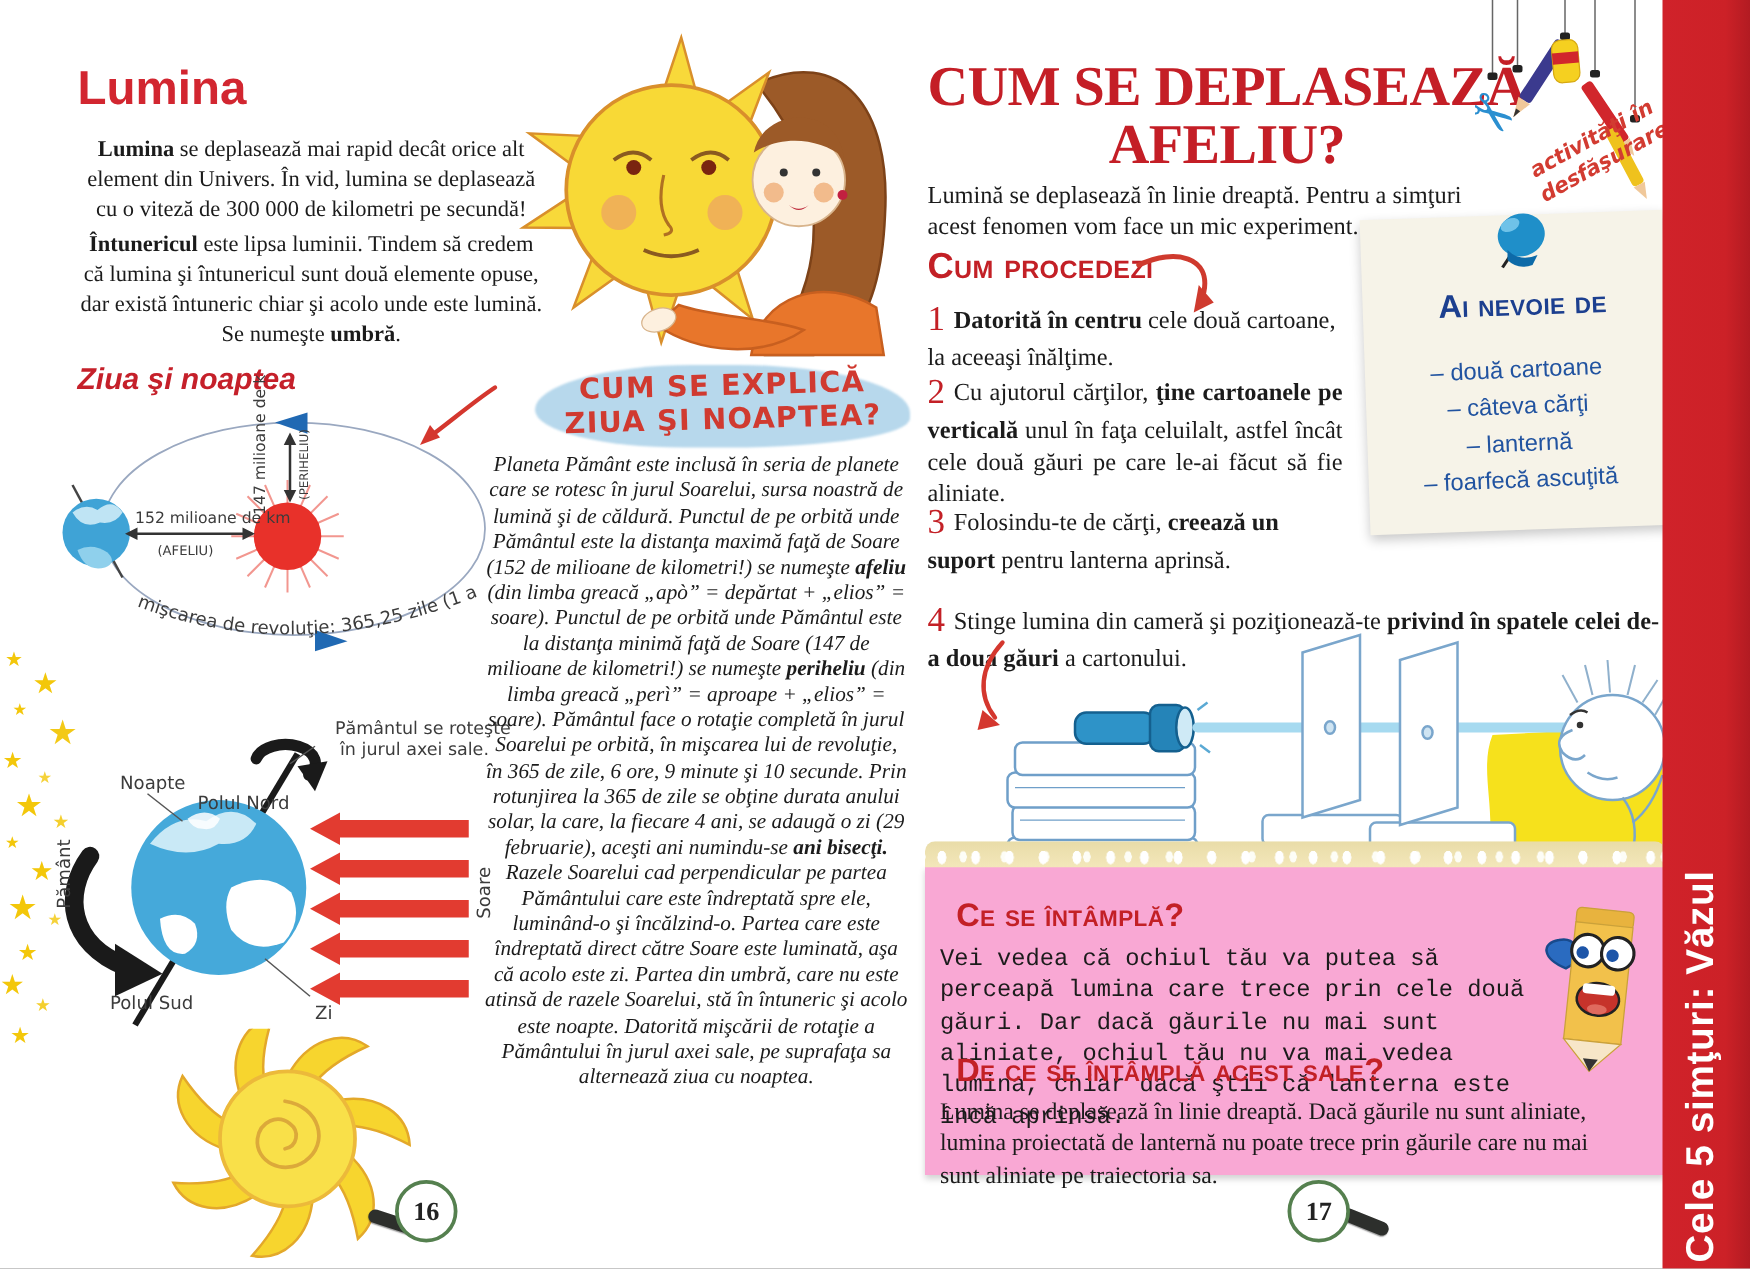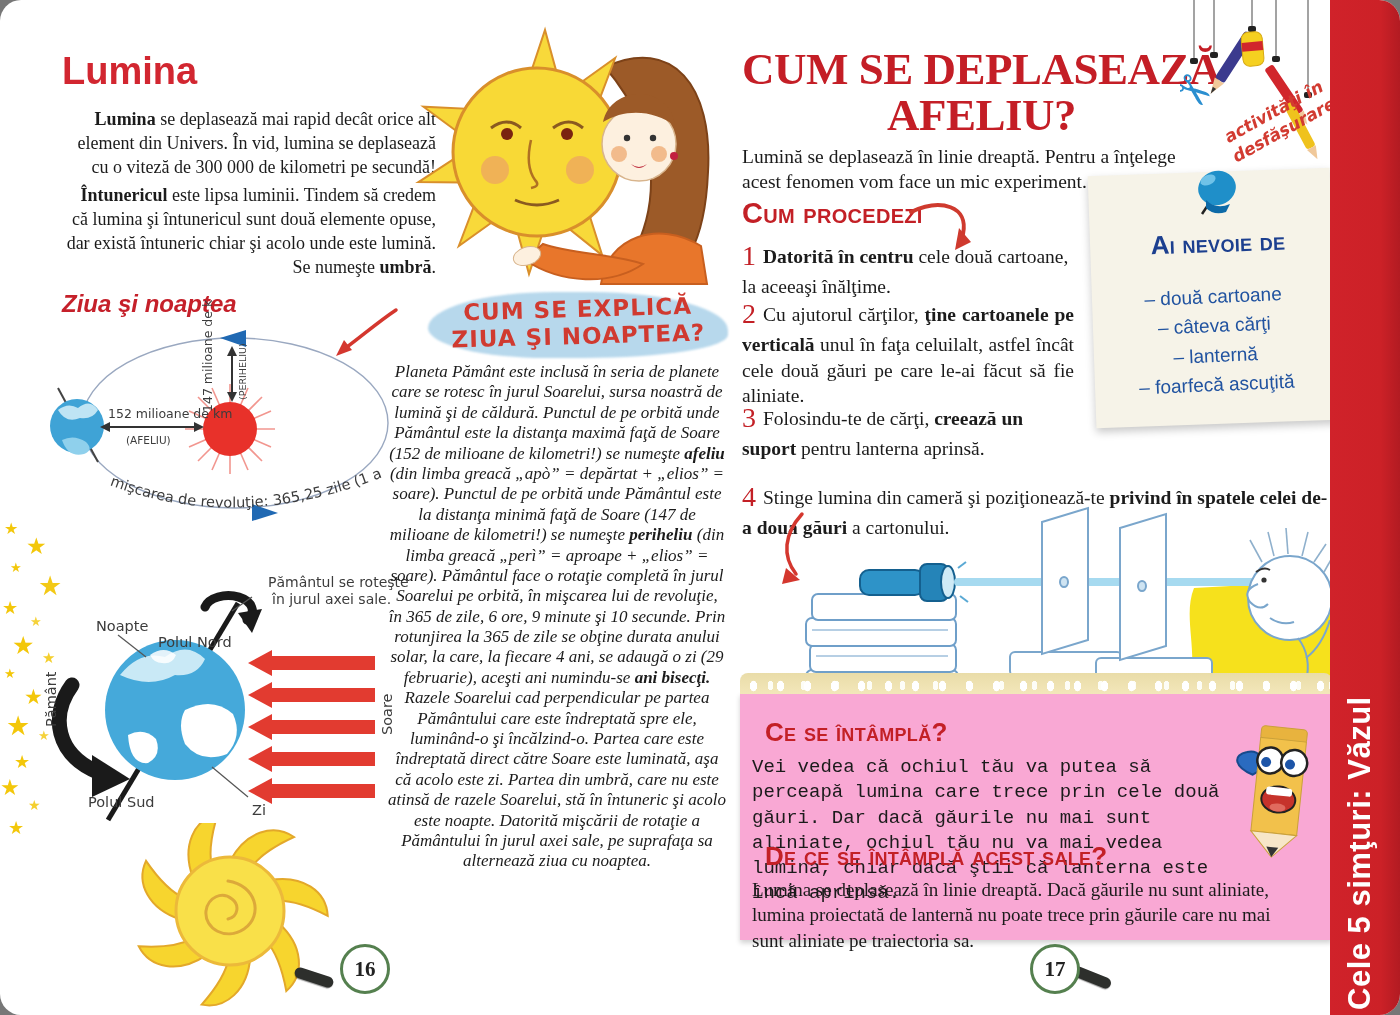--- a/index.html
+++ b/index.html
@@ -1,26 +1,26 @@
 <!DOCTYPE html>
 <html><head>
 <meta charset="utf-8">
 <style>
   html,body{margin:0;padding:0;background:#777;}
   #page{position:relative;width:1400px;height:1015px;background:#fff;overflow:hidden;
-        font-family:"Liberation Serif",serif;color:#1b1b1b;margin:0 auto;border-radius:21px;}
+        font-family:"Liberation Serif",serif;color:#1b1b1b;margin:0 auto;}
   .abs{position:absolute;}
   .sc{font-variant:small-caps;font-family:"Liberation Sans",sans-serif;font-weight:bold;letter-spacing:.3px;}
   .sc-red{color:#c32026;}
   b{font-weight:bold;}
 
   
   #lp-title{left:62px;top:50px;font-family:"Liberation Sans",sans-serif;font-weight:bold;
             font-size:38px;color:#d22630;}
-  .lp-para{left:62px;width:374px;font-size:18px;line-height:1.33;text-align:right;}
+  .lp-para{left:62px;width:374px;font-size:18px;line-height:1.33;text-align:center;}
   #lp-p1{top:108px;}
   #lp-p2{top:184px;}
   #lp-sec2{left:62px;top:290px;font-family:"Liberation Sans",sans-serif;font-style:italic;
            font-weight:bold;font-size:24px;color:#c5202a;}
   #orbit{left:40px;top:300px;width:370px;height:240px;}
   .hw{font-family:"DejaVu Sans",sans-serif;fill:#3c3c3c;}
   #stars{left:0;top:515px;width:70px;height:330px;}
   .st{position:absolute;color:#f3c70a;line-height:1;}
   .s1{left:4px;top:6px;font-size:16px;}   .s2{left:26px;top:20px;font-size:23px;}
   .s3{left:10px;top:46px;font-size:13px;} .s4{left:38px;top:58px;font-size:27px;opacity:.95;}
@@ -79,21 +79,21 @@
   #what-head{left:25px;top:24px;font-size:26px;position:absolute;}
   #what-text{left:12px;top:62px;width:474px;font-size:19px;line-height:1.33;position:absolute;font-family:Liberation Mono, monospace;}
   #why-head{left:25px;top:148px;font-size:26px;position:absolute;}
   #why-text{left:12px;top:184px;width:552px;font-size:19px;line-height:1.33;position:absolute;}
   #mascot{left:482px;top:14px;width:104px;height:152px;position:absolute;}
 
   
   .badge{width:44px;height:44px;border:3px solid #55804f;border-radius:50%;background:#fff;
          display:flex;align-items:center;justify-content:center;
          font:bold 21px "Liberation Serif",serif;color:#222;}
-  #badge16{left:340px;top:944px;text-align:center;}
+  #badge16{left:316px;top:944px;text-align:center;}
   #badge17{left:1030px;top:944px;}
   .handle{position:absolute;width:40px;height:11px;background:#2d2f2c;border-radius:6px;
           box-shadow:0 1px 1px rgba(0,0,0,.4);}
   #h16{left:294px;top:972px;transform:rotate(18deg);}
   #h17{left:1072px;top:972px;transform:rotate(22deg);}
 
   
   #sidebar{left:1330px;top:0;width:70px;height:1015px;
            background:linear-gradient(90deg,#d0222a 0%,#cc2127 72%,#b21b22 100%);}
   #sidebar-label{left:1342px;top:610px;height:400px;writing-mode:vertical-rl;
@@ -311,21 +311,21 @@
   </div>
   <div class="abs" id="italic-col">Planeta Pământ este inclusă în seria de planete care se rotesc în jurul Soarelui, sursa noastră de lumină şi de căldură. Punctul de pe orbită unde Pământul este la distanţa maximă faţă de Soare (152 de milioane de kilometri!) se numeşte <b>afeliu</b> (din limba greacă „apò” = depărtat + „elios” = soare). Punctul de pe orbită unde Pământul este la distanţa minimă faţă de Soare (147 de milioane de kilometri!) se numeşte <b>periheliu</b> (din limba greacă „perì” = aproape + „elios” = soare). Pământul face o rotaţie completă în jurul Soarelui pe orbită, în mişcarea lui de revoluţie, în 365 de zile, 6 ore, 9 minute şi 10 secunde. Prin rotunjirea la 365 de zile se obţine durata anului solar, la care, la fiecare 4 ani, se adaugă o zi (29 februarie), aceşti ani numindu-se <b>ani bisecţi.</b> Razele Soarelui cad perpendicular pe partea Pământului care este îndreptată spre ele, luminând-o şi încălzind-o. Partea care este îndreptată direct către Soare este luminată, aşa că acolo este zi. Partea din umbră, care nu este atinsă de razele Soarelui, stă în întuneric şi acolo este noapte. Datorită mişcării de rotaţie a Pământului în jurul axei sale, pe suprafaţa sa alternează ziua cu noaptea.</div>
 
   <div class="abs handle" id="h16"></div>
   <div class="abs badge" id="badge16">16</div>
 
   <div class="abs" id="rp-title">
     <div>CUM SE DEPLASEAZĂ</div>
     <div>AFELIU?</div>
   </div>
-  <div class="abs" id="rp-intro">Lumină se deplasează în linie dreaptă. Pentru a înţelege acest fenomen vom face un mic experiment.</div>
+  <div class="abs" id="rp-intro">Lumină se deplasează în linie dreaptă. Pentru a simţuri acest fenomen vom face un mic experiment.</div>
   <div class="abs sc sc-red" id="rp-how">Cum procedezi</div>
   <svg class="abs" id="arrow-how" viewBox="0 0 75 62">
     <path d="M 6,14 C 36,0 64,8 58,36" fill="none" stroke="#cf3a2e" stroke-width="4" stroke-linecap="round"></path>
     <polygon points="50,52 66,44 54,30" fill="#cf3a2e"></polygon>
   </svg>
 
   <div class="abs step" id="step1"><span class="n">1</span><span><b>Datorită în centru</b> cele două cartoane, la aceeaşi înălţime.</span></div>
   <div class="abs step" id="step2"><span class="n">2</span><span>Cu ajutorul cărţilor, <b>ţine cartoanele pe verticală</b> unul în faţa celuilalt, astfel încât cele două găuri pe care le-ai făcut să fie aliniate.</span></div>
   <div class="abs step" id="step3"><span class="n">3</span><span>Folosindu-te de cărţi, <b>creează un suport</b> pentru lanterna aprinsă.</span></div>
   <div class="abs step" id="step4"><span class="n">4</span><span>Stinge lumina din cameră şi poziţionează-te <b>privind în spatele celei de-a doua găuri</b> a cartonului.</span></div>

